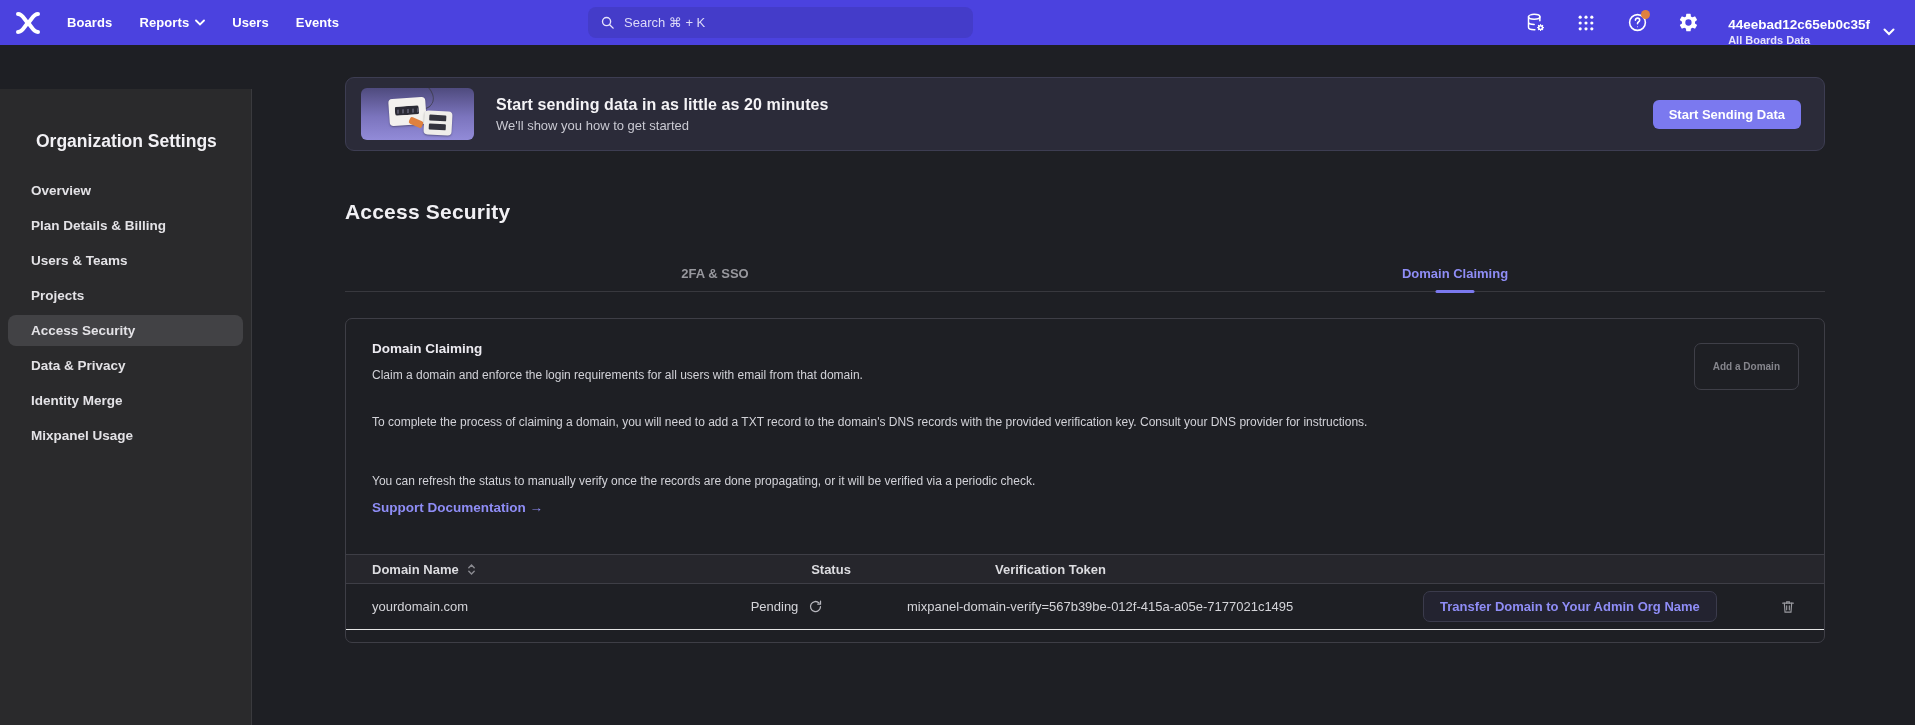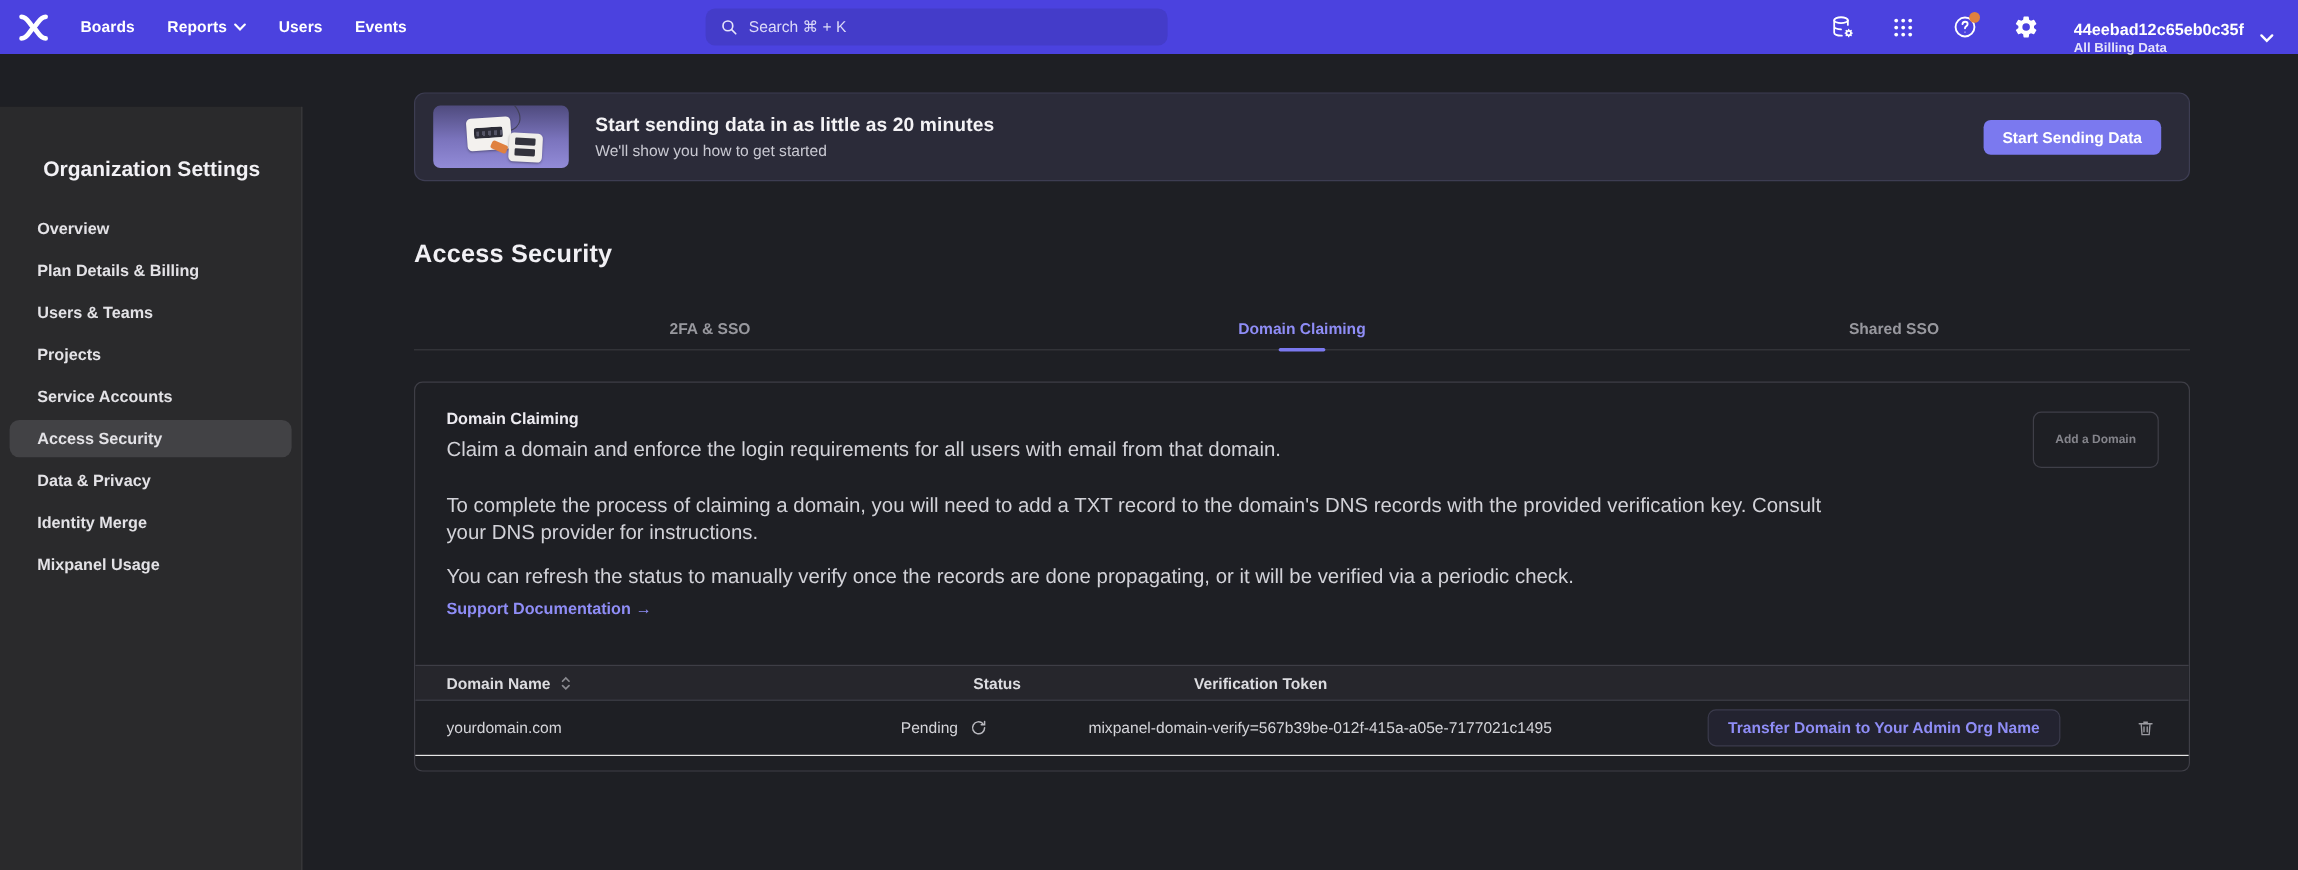--- a/index.html
+++ b/index.html
@@ -106,21 +106,21 @@
   .panel {
     margin-top:26px; height:325px; border:1px solid #3e3e46; border-radius:7px;
     position:relative; overflow:hidden;
   }
   .panel-title { position:absolute; top:22px; left:26px; color:#eceaf0; font-size:13.5px; font-weight:700; }
   .add-domain-btn {
     position:absolute; top:24px; right:25px; height:47px; padding:0 18px;
     background:transparent; border:1px solid #3f3f48; border-radius:7px;
     color:#85858c; font-size:10px; font-weight:600; font-family:inherit; cursor:pointer;
   }
-  .panel-p { position:absolute; left:26px; color:#d2d2d8; font-size:17px; line-height:22px; }
+  .panel-p { position:absolute; left:26px; color:#d2d2d8; font-size:12px; line-height:22px; }
   .p1 { top:45px; }
   .p2 { top:92px; max-width:1170px; }
   .p3 { top:151px; }
   .doc-link { position:absolute; left:26px; top:181px; color:#8f8df6; font-size:13.5px;
     font-weight:600; text-decoration:none; cursor:pointer; }
 
   
   .dc-table { position:absolute; left:0; right:0; top:235px; }
   .t-head {
     display:flex; align-items:center; height:30px; background:#26262c;
@@ -213,21 +213,21 @@
         <span class="badge-dot"></span>
       </div>
       <div class="nav-icon-btn">
         <svg width="21" height="21" viewBox="0 0 24 24" fill="#ffffff">
           <path d="M19.4 13c.04-.33.06-.66.06-1s-.02-.67-.06-1l2.1-1.65a.5.5 0 0 0 .12-.64l-2-3.46a.5.5 0 0 0-.61-.22l-2.48 1a7 7 0 0 0-1.73-1l-.37-2.61A.5.5 0 0 0 13.94 2h-4a.5.5 0 0 0-.49.42l-.37 2.61c-.63.26-1.21.6-1.73 1l-2.48-1a.5.5 0 0 0-.61.22l-2 3.46a.5.5 0 0 0 .12.64L4.58 11c-.04.33-.06.66-.06 1s.02.67.06 1l-2.2 1.65a.5.5 0 0 0-.12.64l2 3.46c.13.24.42.34.61.22l2.48-1c.52.4 1.1.74 1.73 1l.37 2.61c.04.25.24.42.49.42h4c.25 0 .45-.17.49-.42l.37-2.61a7 7 0 0 0 1.73-1l2.48 1c.24.12.48.02.61-.22l2-3.46a.5.5 0 0 0-.12-.64L19.4 13zm-7.46 2.6a3.6 3.6 0 1 1 0-7.2 3.6 3.6 0 0 1 0 7.2z"></path>
         </svg>
       </div>
       <div class="nav-user">
         <div class="nav-user-text">
           <span class="nav-user-id">44eebad12c65eb0c35f</span>
-          <span class="nav-user-scope">All Billing Data</span>
+          <span class="nav-user-scope">All Boards Data</span>
         </div>
         <svg width="12" height="8" viewBox="0 0 12 8" fill="none" stroke="#ffffff" stroke-width="2" stroke-linecap="round">
             <path d="M1.5 1.5L6 6l4.5-4.5"></path>
           </svg>
       </div>
     </div>
   </header>
 
   <aside class="sidebar">
     <h2 class="sidebar-title">Organization Settings</h2>
@@ -236,23 +236,20 @@
           <span>Overview</span>
         </li>
       <li class="sidebar-item">
           <span>Plan Details &amp; Billing</span>
         </li>
       <li class="sidebar-item">
           <span>Users &amp; Teams</span>
         </li>
       <li class="sidebar-item">
           <span>Projects</span>
-        </li>
-      <li class="sidebar-item">
-          <span>Service Accounts</span>
         </li>
       <li class="sidebar-item active">
           <span>Access Security</span>
         </li>
       <li class="sidebar-item">
           <span>Data &amp; Privacy</span>
         </li>
       <li class="sidebar-item">
           <span>Identity Merge</span>
         </li>
@@ -286,23 +283,20 @@
 
       <h1 class="page-title">Access Security</h1>
 
       <div class="tabs">
         <div class="tab">
           <span>2FA &amp; SSO</span>
         </div>
         <div class="tab active">
           <span>Domain Claiming</span>
           <span class="tab-underline"></span>
-        </div>
-        <div class="tab">
-          <span>Shared SSO</span>
         </div>
       </div>
 
       <section class="panel">
         <h3 class="panel-title">Domain Claiming</h3>
         <button class="add-domain-btn">Add a Domain</button>
 
         <p class="panel-p p1">Claim a domain and enforce the login requirements for all users with email from that domain.</p>
         <p class="panel-p p2">To complete the process of claiming a domain, you will need to add a TXT record to the domain's DNS records with the provided verification key. Consult your DNS provider for instructions.</p>
         <p class="panel-p p3">You can refresh the status to manually verify once the records are done propagating, or it will be verified via a periodic check.</p>

